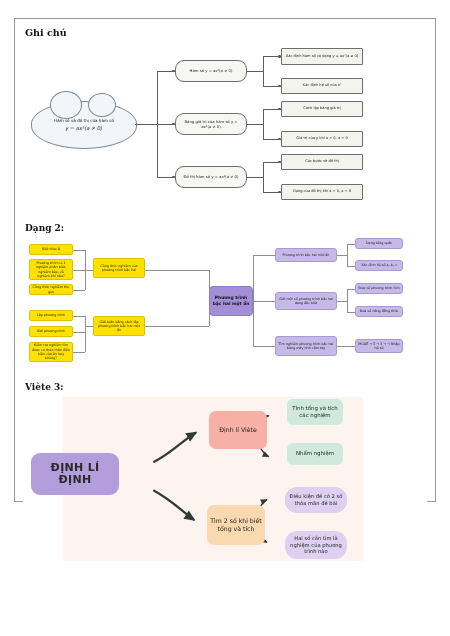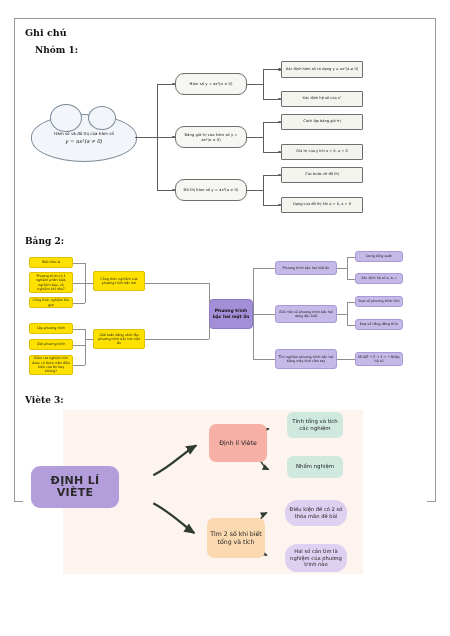--- a/index.html
+++ b/index.html
@@ -65,21 +65,20 @@
   svg.arr{position:absolute;left:0;top:0;width:100%;height:100%;overflow:visible;pointer-events:none;}
 </style>
 </head>
 <body>
 
 <div class="page">
 <div class="sheet">
 
   <div class="hdr">
     <div class="hdr-title">Ghi chú</div>
-    <div class="grp-label">Nhóm 1:</div>
   </div>
 
   <div class="n1">
     <div class="cloud">
       <span>
         <i style="font-style:normal">Hàm số và đồ thị của hàm số</i>
         <b>y = ax²(a ≠ 0)</b>
       </span>
     </div>
 
@@ -136,21 +135,21 @@
     <div class="leaf" style="left:258px;top:109px;width:82px;height:16px;">
       <span>Các bước vẽ đồ thị</span>
     </div>
     <div class="leaf" style="left:258px;top:139px;width:82px;height:16px;">
       <span>Dạng của đồ thị khi a &gt; 0, a &lt; 0</span>
     </div>
     <div class="dot" style="left:255px;top:115.7px;"></div>
     <div class="dot" style="left:255px;top:145.7px;"></div>
   </div>
 
-  <div class="grp-label">Bảng 2:</div>
+  <div class="grp-label">Dạng 2:</div>
 
   <div class="n2">
 
     <div class="pc" style="left:186px;top:50px;width:44px;height:30px;">
       <span>Phương trình bậc hai một ẩn</span>
     </div>
 
     <div class="yb" style="left:6px;top:8px;width:44px;height:11px;">
       <span>Biệt thức Δ</span>
     </div>
@@ -247,21 +246,21 @@
       <path d="M140,96 C162,108 172,120 184,128" stroke="#2f3b33" stroke-width="2.4" fill="none" marker-end="url(#ah)"></path>
       <path d="M246,30 C256,26 256,18 264,16" stroke="#2f3b33" stroke-width="1.5" fill="none" marker-end="url(#ah)"></path>
       <path d="M246,40 C256,48 256,56 264,60" stroke="#2f3b33" stroke-width="1.5" fill="none" marker-end="url(#ah)"></path>
       <path d="M244,126 C254,120 254,110 262,106" stroke="#2f3b33" stroke-width="1.5" fill="none" marker-end="url(#ah)"></path>
       <path d="M244,134 C254,140 254,148 262,152" stroke="#2f3b33" stroke-width="1.5" fill="none" marker-end="url(#ah)"></path>
     </svg>
 
     <div class="v-main">
       <span>
         <span>ĐỊNH LÍ</span><br>
-        <span>VIÈTE</span>
+        <span>ĐỊNH</span>
       </span>
     </div>
 
     <div class="v-pink" style="left:186px;top:16px;width:58px;height:38px;">
       <span>Định lí Viète</span>
     </div>
     <div class="v-peach" style="left:184px;top:110px;width:58px;height:40px;">
       <span>Tìm 2 số khi biết tổng và tích</span>
     </div>
 

